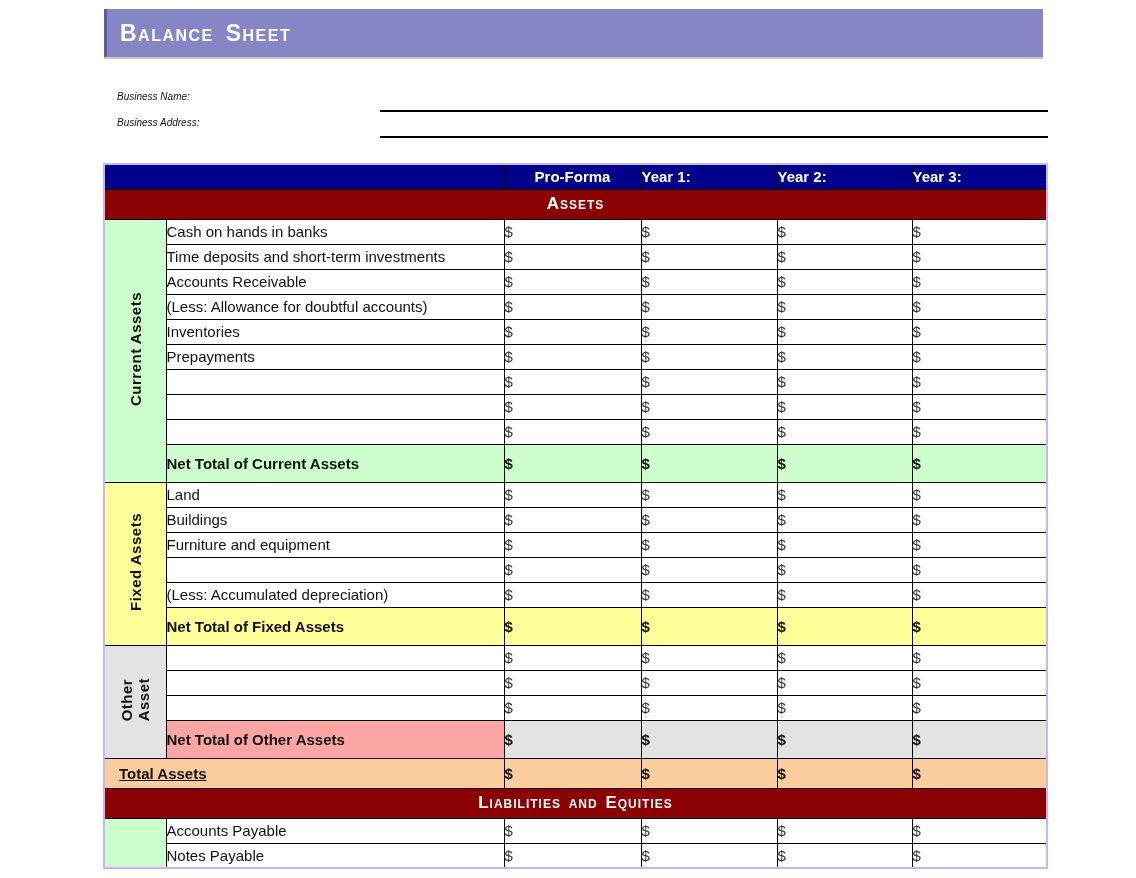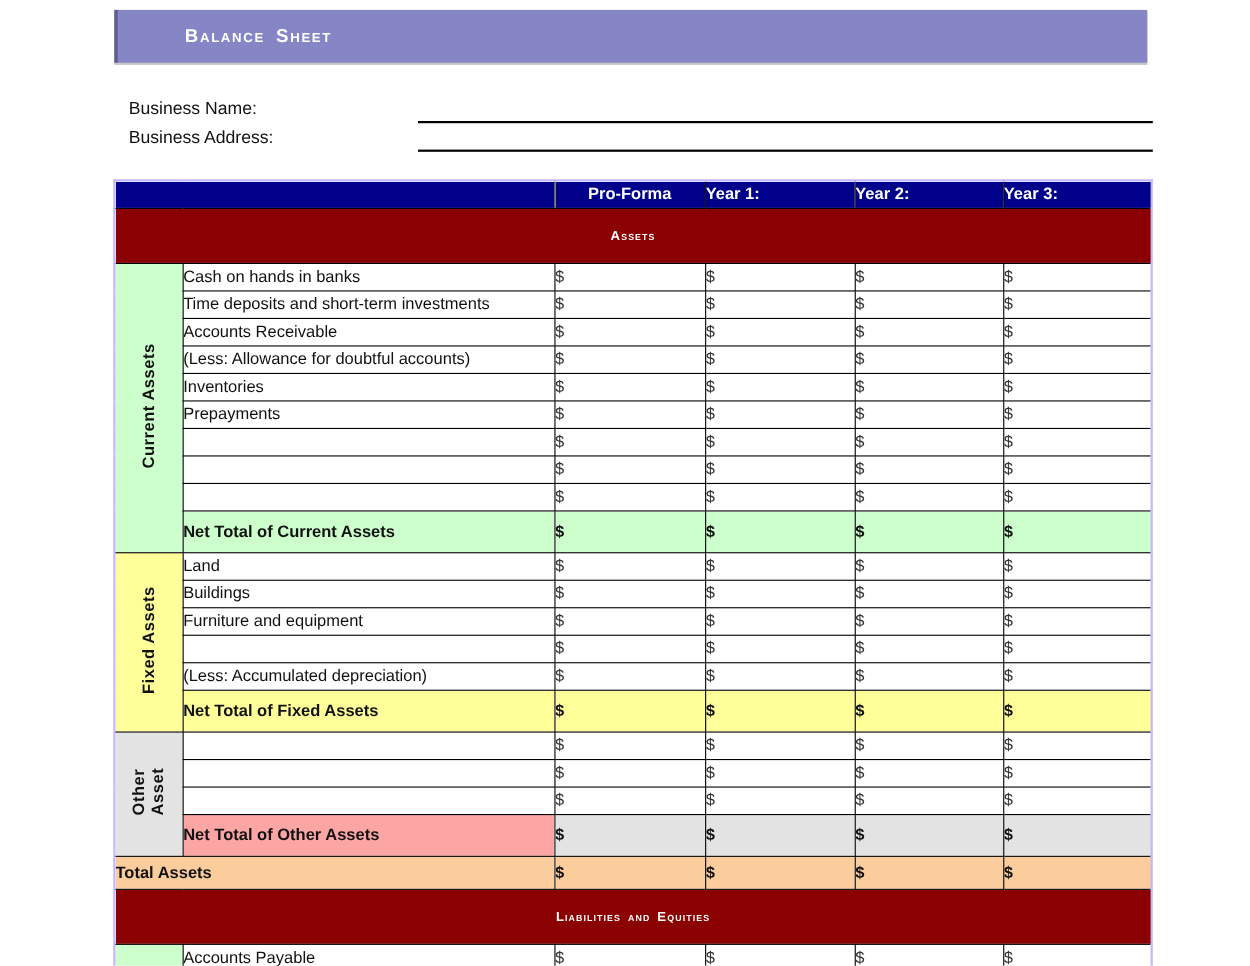--- a/index.html
+++ b/index.html
@@ -13,46 +13,46 @@
     width:1136px;height:878px;position:relative;overflow:hidden;background:#fff;
     font-family:"Liberation Sans", sans-serif;color:var(--ink);
   }
   
   .title-bar{
     position:absolute;left:104px;top:9px;width:939px;height:48px;
     background:var(--purple);border-left:3px solid var(--purple-edge);
     box-shadow:0 2px 0 #c6c6c6;display:flex;align-items:center;
   }
   .title-bar .title-text{
-    color:#fff;font-variant:small-caps;font-weight:bold;font-size:17px;
-    letter-spacing:1.5px;padding-left:13px;word-spacing:4px;margin-left:48px;
+    color:#fff;font-variant:small-caps;font-weight:bold;font-size:23px;
+    letter-spacing:1.5px;padding-left:13px;word-spacing:4px;
   }
   
-  .biz-label{position:absolute;left:117px;font-size:16px;}
+  .biz-label{position:absolute;left:117px;font-size:10px;font-style:italic;}
   .biz-label.name{top:91px;}
   .biz-label.addr{top:117px;}
   .biz-line{position:absolute;left:380px;width:668px;height:20px;border-bottom:2px solid #000;}
   .biz-line.name{top:92px;}
   .biz-line.addr{top:118px;}
   .biz-line .biz-value{font-size:15px;padding-left:4px;}
   
   table.bs{
     position:absolute;left:103px;top:163px;width:943px;
     border-collapse:collapse;table-layout:fixed;font-size:15px;
     border:2px solid #c4b5fd;
   }
   table.bs th, table.bs td{border:1px solid #000;padding:0;overflow:hidden;white-space:nowrap;}
   tr.head-row th{
     background:var(--navy);color:#fff;font-weight:bold;height:25px;font-size:15px;
   }
   th.col-proforma{text-align:center;}
   th.col-year{text-align:left;padding-left:12px;}
   tr.banner-row td{
     background:var(--maroon);color:#fff;text-align:center;font-variant:small-caps;
-    font-weight:bold;font-size:12px;height:50px;letter-spacing:1px;word-spacing:2px;
+    font-weight:bold;font-size:17px;height:30px;letter-spacing:1px;word-spacing:2px;
   }
   tr.item-row td{height:25px;background:#fff;}
   tr.net-row td{height:38px;font-weight:bold;}
   tr.total-row td{height:30px;font-weight:bold;background:var(--orange);}
   td.desc{padding-left:11px;text-align:left;}
   td.val{padding-left:13px;text-align:left;color:var(--dollar);}
   tr.net-row td.val, tr.total-row td.val{color:#111;}
   td.labelcell{text-align:center;vertical-align:middle;}
   .vlabel{
     display:inline-block;writing-mode:vertical-rl;transform:rotate(180deg);
@@ -235,21 +235,21 @@
         <td class="val">$</td>
       </tr>
       <tr class="net-row">
         <td class="desc" style="background: #fca5a5;">Net Total of Other Assets</td>
         <td class="val" style="background: rgb(227, 227, 227);">$</td>
         <td class="val" style="background: rgb(227, 227, 227);">$</td>
         <td class="val" style="background: rgb(227, 227, 227);">$</td>
         <td class="val" style="background: rgb(227, 227, 227);">$</td>
       </tr>
       <tr class="total-row">
-        <td class="desc" colspan="2" style="padding-left: 0;">Total Assets</td>
+        <td class="desc" colspan="2" style="padding-left: 14px; text-decoration: underline;">Total Assets</td>
         <td class="val">$</td>
         <td class="val">$</td>
         <td class="val">$</td>
         <td class="val">$</td>
       </tr>
       <tr class="banner-row">
         <td class="" colspan="6">Liabilities and Equities</td>
       </tr>
       <tr class="item-row">
         <td class="labelcell" rowspan="2" style="background: rgb(204, 255, 204);"><div class="vlabel"></div></td>

